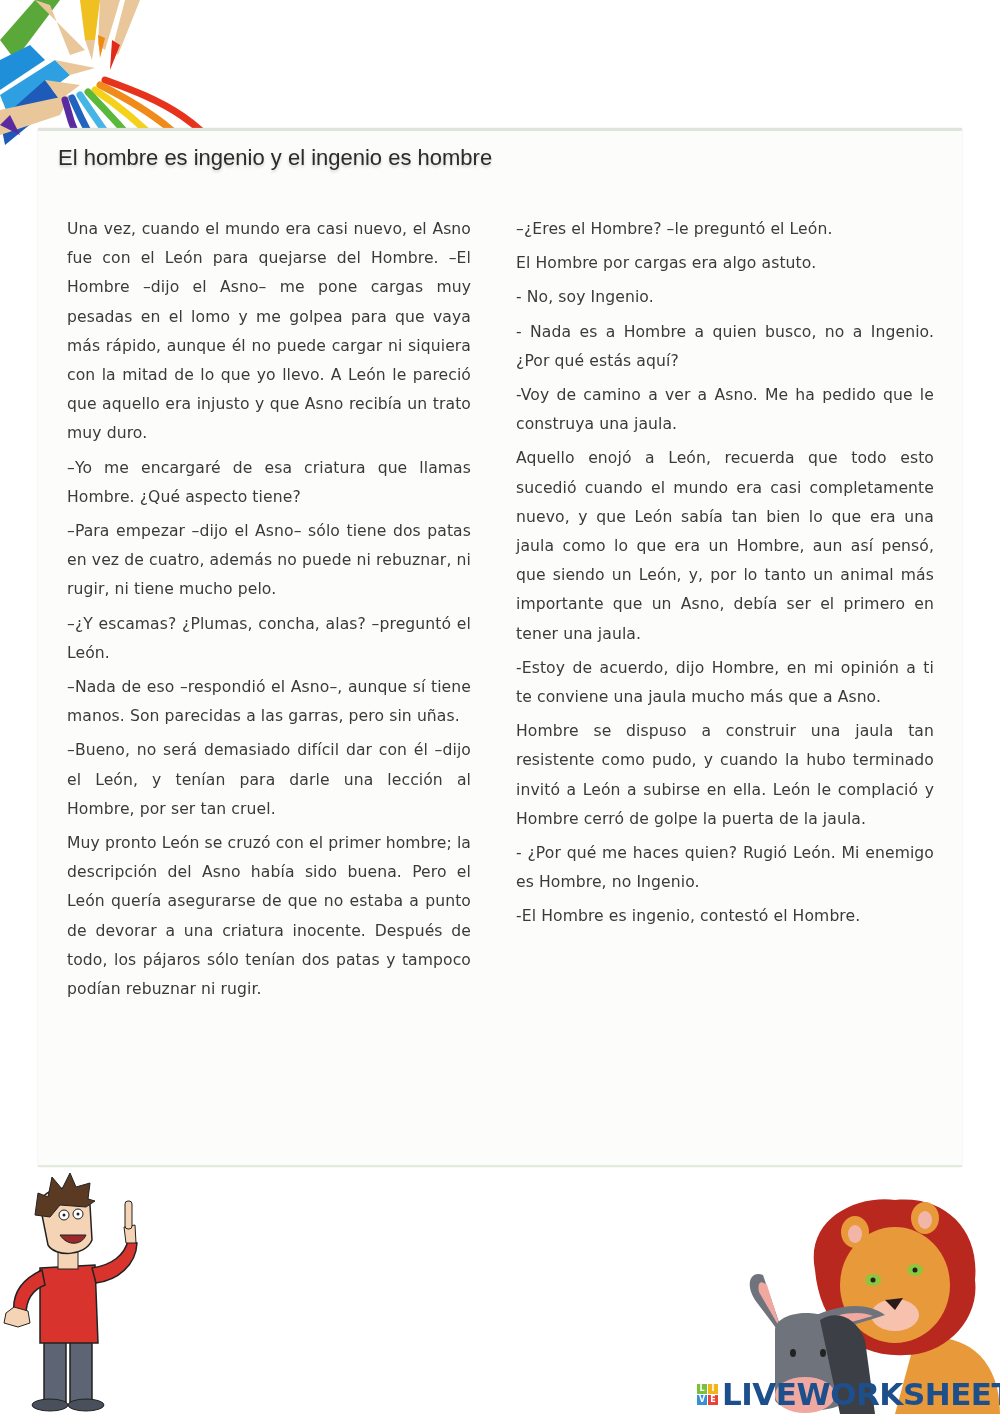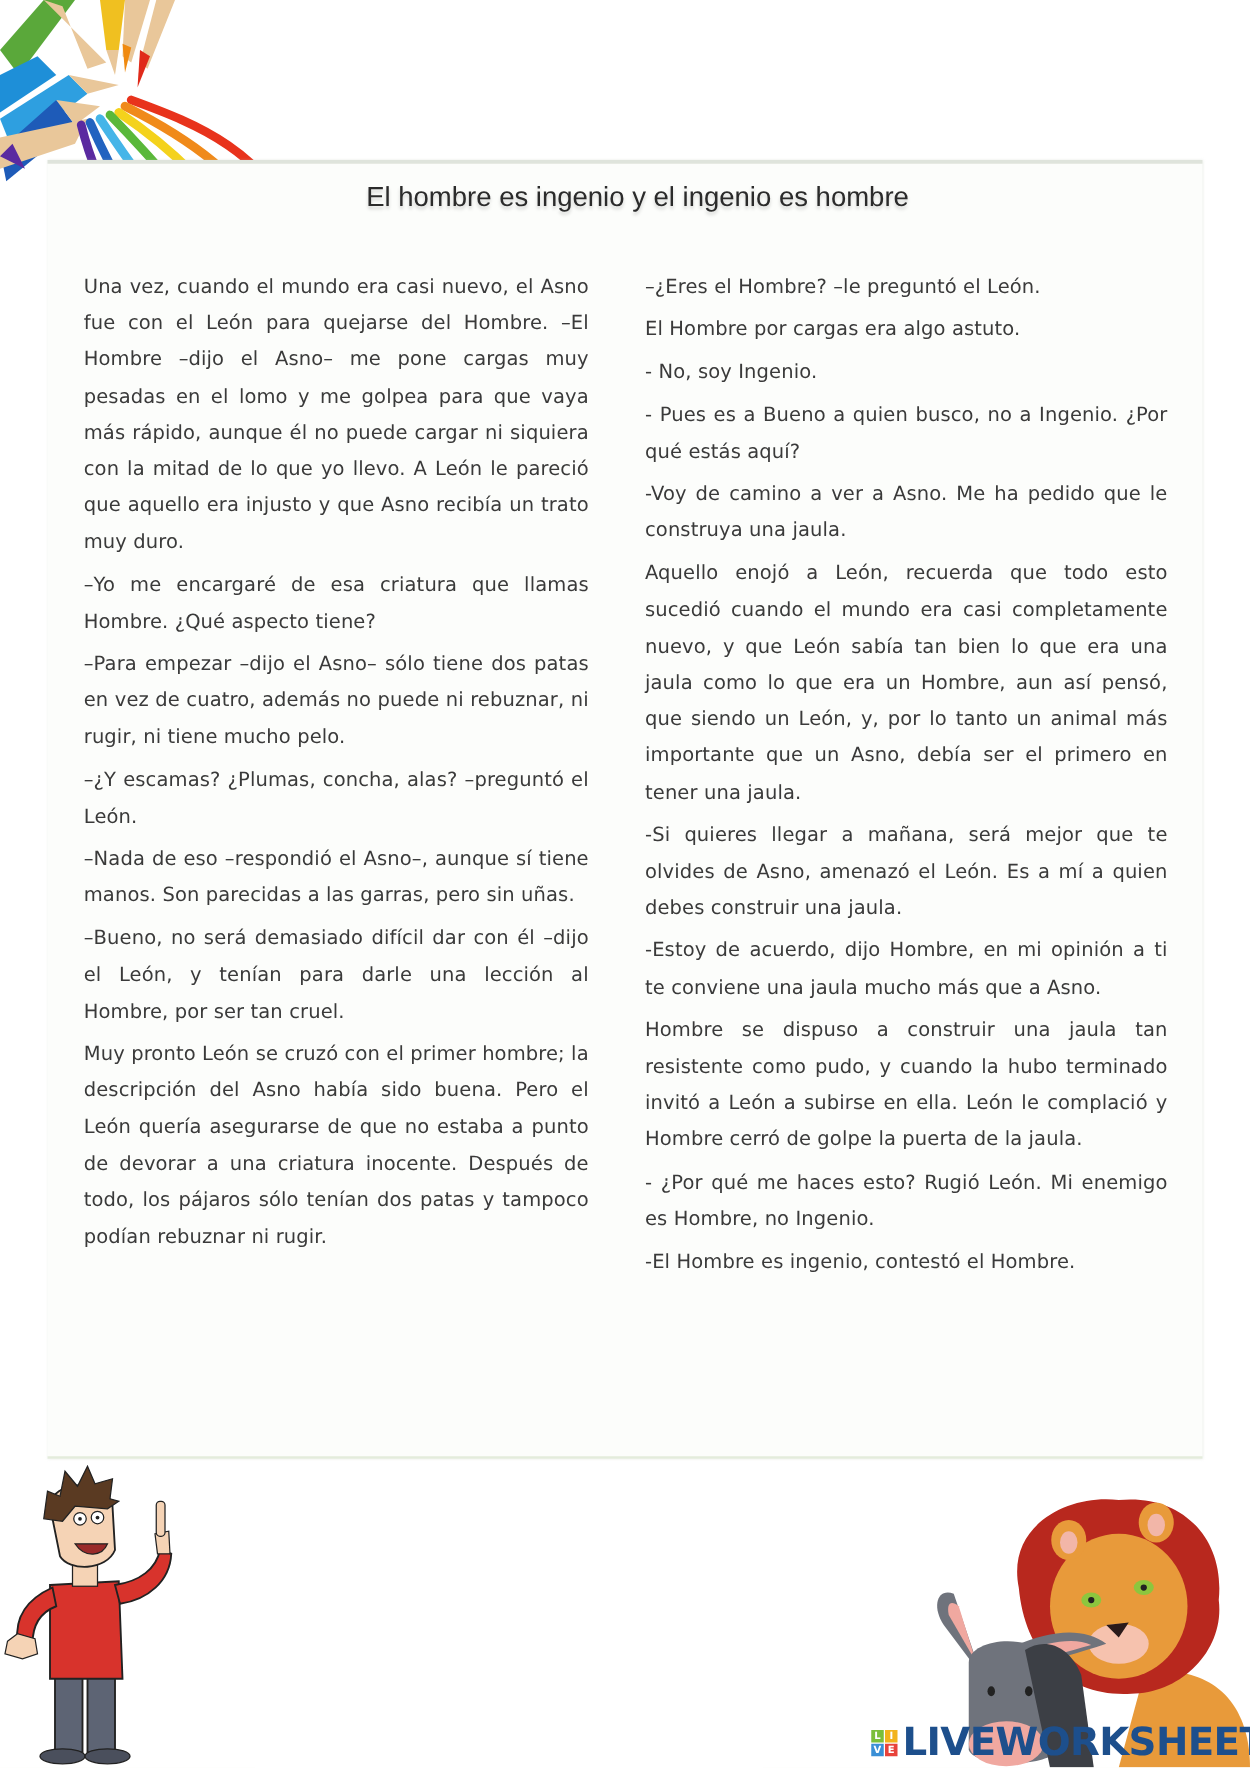--- a/index.html
+++ b/index.html
@@ -10,21 +10,20 @@
     }
     .card {
       position: absolute; left: 38px; top: 128px; width: 924px; height: 1034px;
       background: #fcfdfb;
       border-top: 3px solid #dfe4dc;
       border-bottom: 2px solid #e3ecdc;
       box-shadow: 0 0 2px rgba(200,210,195,0.4);
     }
     .title {
       position: absolute; left: 0; right: 0; top: 14px;
-      text-align: center;
       font-family: "Liberation Sans", sans-serif;
       font-size: 22px; color: #2b2b2b;
       padding-left: 20px;
       text-shadow: 0 2px 3px rgba(0,0,0,0.18);
     }
     .col {
       position: absolute; top: 84px;
       font-family: "DejaVu Sans", sans-serif;
       font-size: 15.6px; line-height: 29.2px; color: #3a3a3a;
       text-align: justify;
@@ -98,27 +97,26 @@
     <p> –¿Y escamas? ¿Plumas, concha, alas? –preguntó el León.</p>
     <p>–Nada de eso –respondió el Asno–, aunque sí tiene manos. Son parecidas a las garras, pero sin uñas.</p>
     <p>–Bueno, no será demasiado difícil dar con él –dijo el León, y tenían para darle una lección al Hombre, por ser tan cruel.</p>
     <p>Muy pronto León se cruzó con el primer hombre; la descripción del Asno había sido buena. Pero el León quería asegurarse de que no estaba a punto de devorar a una criatura inocente. Después de todo, los pájaros sólo tenían dos patas y tampoco podían rebuznar ni rugir.</p>
   </div>
 
   <div class="col right">
     <p>  –¿Eres el Hombre? –le preguntó el León.</p>
     <p>El Hombre por cargas era algo astuto.</p>
     <p>- No, soy Ingenio.</p>
-    <p>- Pues es a Bueno a quien busco, no a Ingenio. ¿Por qué estás aquí?</p>
+    <p>- Nada es a Hombre a quien busco, no a Ingenio. ¿Por qué estás aquí?</p>
     <p>-Voy de camino a ver a Asno. Me ha pedido que le construya una jaula.</p>
     <p>Aquello enojó a León, recuerda que todo esto sucedió cuando el mundo era casi completamente nuevo, y que León sabía tan bien lo que era una jaula como lo que era un Hombre, aun así pensó, que siendo un León, y, por lo tanto un animal más importante que un Asno, debía ser el primero en tener una jaula.</p>
-    <p>-Si quieres llegar a mañana, será mejor que te olvides de Asno, amenazó el León. Es a mí a quien debes construir una jaula.</p>
     <p>-Estoy de acuerdo, dijo Hombre, en mi opinión a ti te conviene una jaula mucho más que a Asno.</p>
     <p>Hombre se dispuso a construir una jaula tan resistente como pudo, y cuando la hubo terminado invitó a León a subirse en ella. León le complació y Hombre cerró de golpe la puerta de la jaula.</p>
-    <p>- ¿Por qué me haces esto? Rugió León. Mi enemigo es Hombre, no Ingenio.</p>
+    <p>- ¿Por qué me haces quien? Rugió León. Mi enemigo es Hombre, no Ingenio.</p>
     <p>-El Hombre es ingenio, contestó el Hombre.</p>
   </div>
 </div>
 
 <svg class="man" viewBox="0 0 160 249">
 
   <rect x="44" y="175" width="22" height="62" fill="#5d6474" stroke="#222" stroke-width="1.5"></rect>
   <rect x="70" y="175" width="22" height="62" fill="#5d6474" stroke="#222" stroke-width="1.5"></rect>
   <ellipse cx="50" cy="240" rx="18" ry="6" fill="#4a4f5c" stroke="#222"></ellipse>
   <ellipse cx="86" cy="240" rx="18" ry="6" fill="#4a4f5c" stroke="#222"></ellipse>

